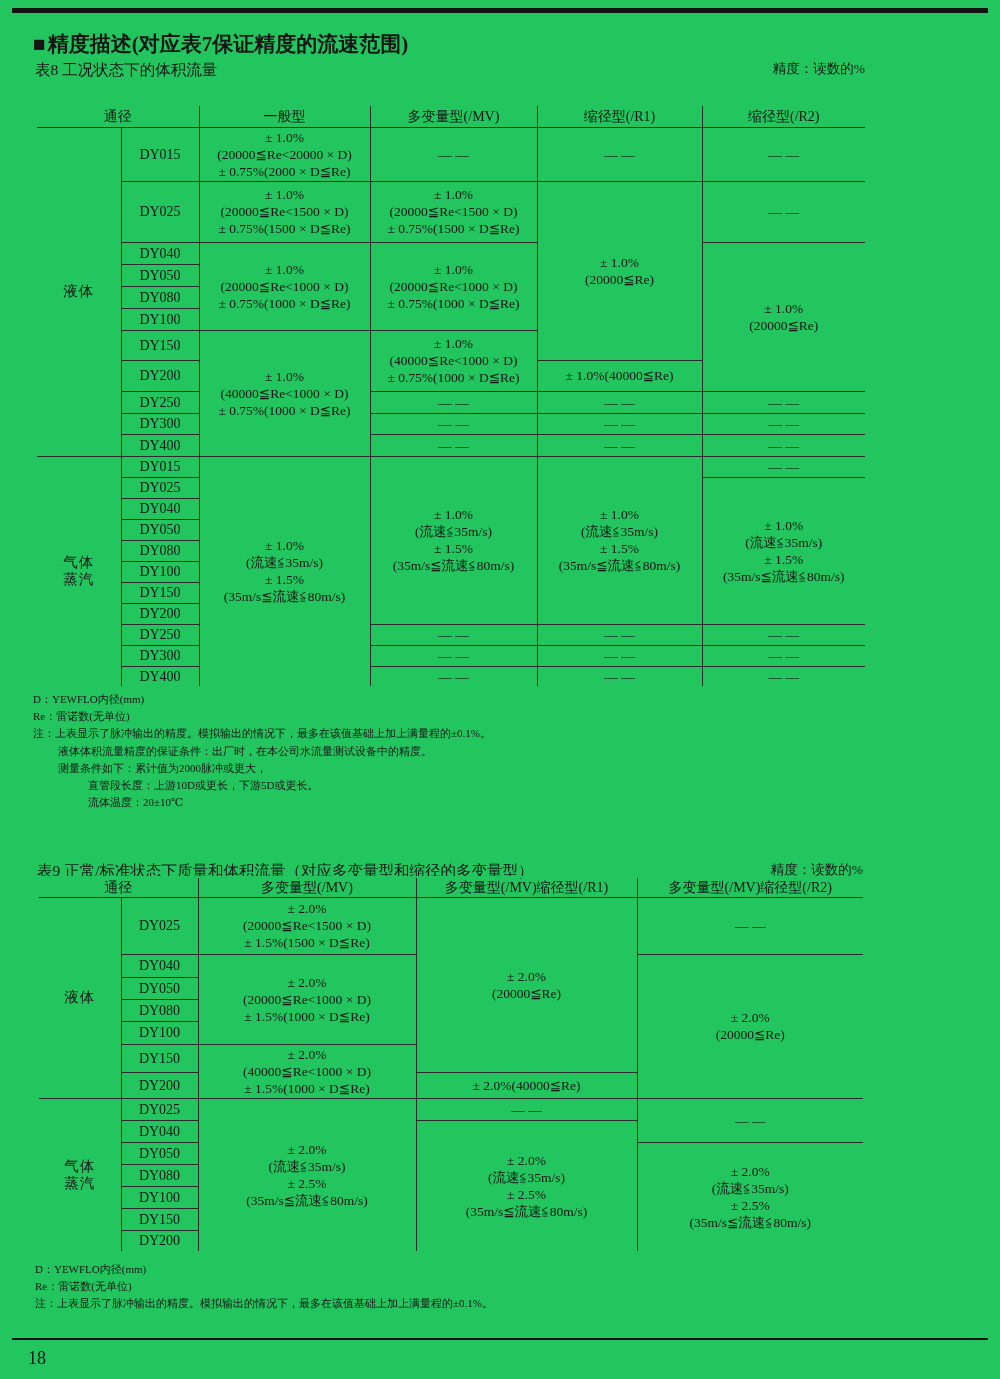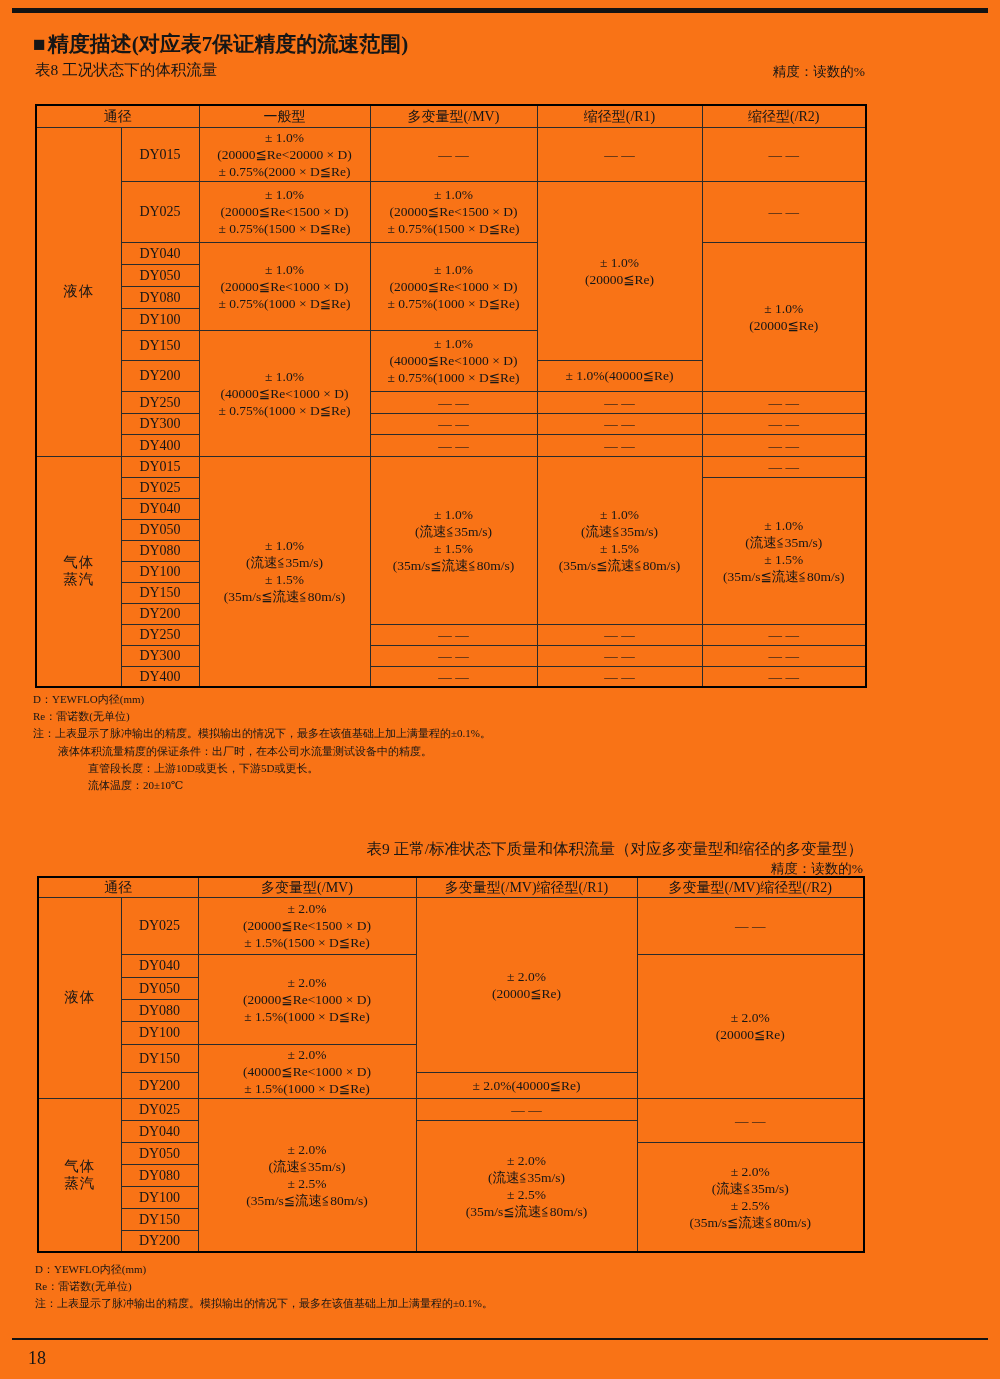--- a/index.html
+++ b/index.html
@@ -1,28 +1,28 @@
 <!DOCTYPE html>
 <html><head>
 <meta charset="utf-8">
 <style>
   html,body{margin:0;padding:0;background:#e8e8e8;}
-  .page{position:relative;width:1000px;height:1379px;margin:0 auto;background:#f97316;
+  .page{position:relative;width:1000px;height:1379px;margin:0 auto;background:#22c55e;
         font-family:"Liberation Serif","DejaVu Serif",serif;color:#161616;overflow:hidden;}
   .rule{position:absolute;background:#131313;}
   .top-rule{left:12px;top:8px;width:976px;height:5px;}
   .bottom-rule{left:12px;top:1338px;width:976px;height:2px;}
   .section-title{position:absolute;left:33px;top:30px;font-size:21px;font-weight:bold;white-space:nowrap;}
   .marker{display:inline-block;margin-right:2px;}
-  .caption-row{position:absolute;display:flex;justify-content:space-between;align-items:flex-end;}
+  .caption-row{position:absolute;display:flex;justify-content:space-between;}
   .cap8{left:35px;top:60px;width:830px;}
-  .cap9{left:37px;top:839px;width:826px;flex-direction:column;}
+  .cap9{left:37px;top:861px;width:826px;}
   .caption{font-size:15.5px;white-space:nowrap;}
   .acc{font-size:13.5px;white-space:nowrap;}
-  table{border-collapse:collapse;table-layout:fixed;position:absolute;border:2px solid #000000;}
+  table{border-collapse:collapse;table-layout:fixed;position:absolute;border:2px solid #22c55e;}
   .t8{left:35px;top:104px;width:830px;}
   .t9{left:37px;top:876px;width:826px;}
   td{border:1px solid #2b2b2b;text-align:center;vertical-align:middle;white-space:pre-line;
      font-size:13.5px;line-height:17px;padding:0 2px;overflow:hidden;}
   .hdr td{font-size:14px;}
   .size{font-size:14px;}
   .flabel{font-size:14.5px;letter-spacing:1px;}
   .r20{height:20px}.r21{height:21px}.r22{height:22px}.r23{height:23px}.r26{height:26px}
   .r28{height:28px}.r30{height:30px}.r31{height:31px}.r54{height:54px}.r57{height:57px}.r61{height:61px}
   .notes{position:absolute;font-size:11px;line-height:17.2px;}
@@ -199,20 +199,21 @@
       <td>— —</td>
     </tr>
   </tbody>
     </table>
 
   <div class="notes n8">
     <div>D：YEWFLO内径(mm)</div>
     <div>Re：雷诺数(无单位)</div>
     <div>注：上表显示了脉冲输出的精度。模拟输出的情况下，最多在该值基础上加上满量程的±0.1%。</div>
     <div class="ind1">液体体积流量精度的保证条件：出厂时，在本公司水流量测试设备中的精度。</div>
+    <div class="ind1">测量条件如下：累计值为2000脉冲或更大，</div>
     <div class="ind2">直管段长度：上游10D或更长，下游5D或更长。</div>
     <div class="ind2">流体温度：20±10℃</div>
   </div>
 
   <div class="caption-row cap9">
     <span class="caption">表9 正常/标准状态下质量和体积流量（对应多变量型和缩径的多变量型）</span>
     <span class="acc">精度：读数的%</span>
   </div>
 
   <table class="t9">

